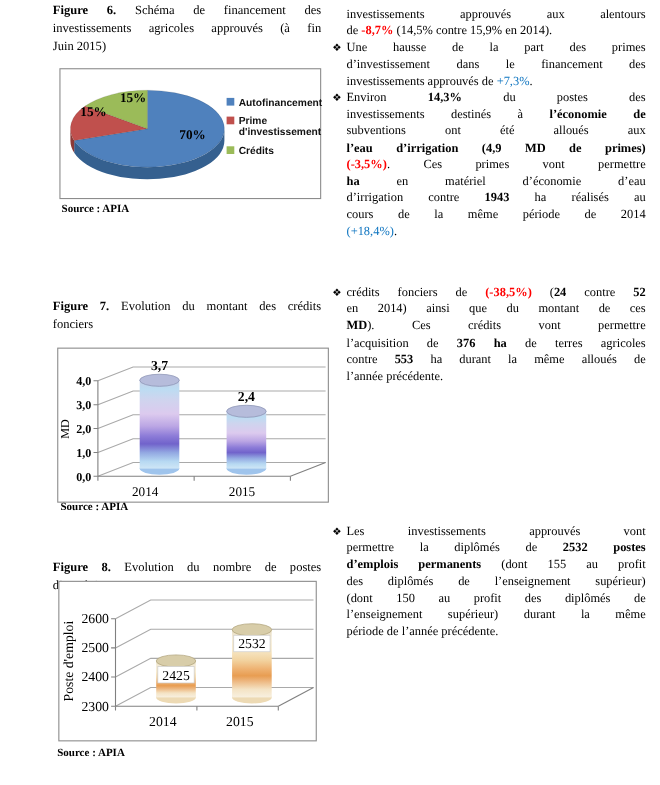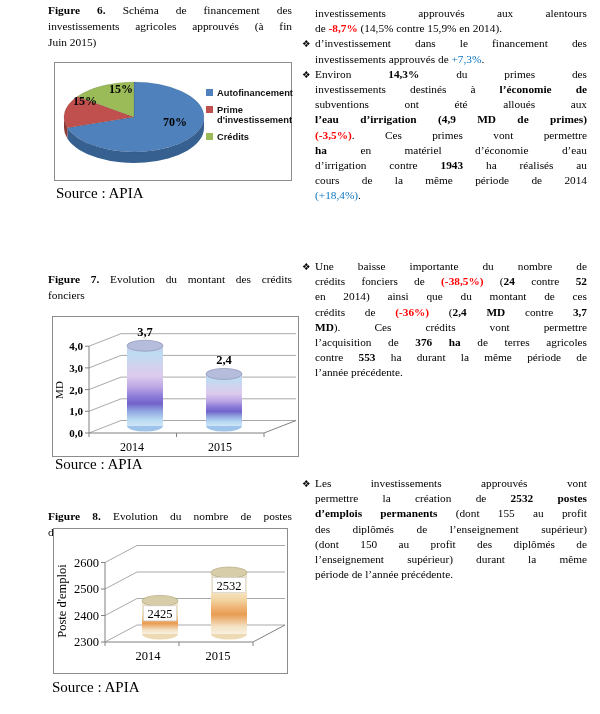--- a/index.html
+++ b/index.html
@@ -10,21 +10,21 @@
   .cap{font-size:11.4px;line-height:15.8px;}
   .rc{font-size:11.3px;line-height:15.2px;}
   .tl{text-align:justify;}
   .tl.just{text-align-last:justify;-moz-text-align-last:justify;}
   .rc .tl{padding-left:13px;position:relative;}
   .blt{position:absolute;left:0;top:1px;font-size:9.5px;}
   .s-n{font-weight:normal;}
   .s-b{font-weight:bold;}
   .s-r{font-weight:bold;color:#ff0000;}
   .s-bl{font-weight:normal;color:#0f75c0;}
-  .src{font-weight:normal;font-size:15px;}
+  .src{font-weight:bold;font-size:10px;}
   .figbox{border:1px solid #8c8c8c;background:#fff;box-sizing:border-box;}
   .figbox svg{position:absolute;left:0;top:0;}
   
   .legend{display:flex;flex-direction:column;gap:6px;
           font-family:"Liberation Sans",sans-serif;font-size:9.3px;font-weight:bold;
           color:#111;line-height:1.15;}
   .litem{display:flex;gap:4px;align-items:flex-start;}
   .sq{width:7px;height:7px;margin-top:1px;flex:none;}
   .ltxt{max-width:78px;}
 </style>
@@ -178,48 +178,47 @@
         <text x="164" y="131" text-anchor="middle" fill="#000" style="font:400 12.5px &quot;Liberation Serif&quot;,serif;">2015</text>
         <text x="12" y="72" text-anchor="middle" fill="#000" style="font:400 12.5px &quot;Liberation Serif&quot;,serif;" transform="rotate(-90 12 72)">Poste d'emploi</text>
       </svg>
   </div>
 
   <div class="abs src" style="left:52px;top:679px;">Source : APIA</div>
 
   <div class="abs rc" style="left:302px;top:6px;width:285px;">
       <div class="tl just"><span class="s-n">investissements approuvés aux alentours</span></div>
       <div class="tl"><span class="s-n">de </span><span class="s-r">-8,7%</span><span class="s-n"> (14,5% contre 15,9% en 2014).</span></div>
-      <div class="tl just"><span class="blt">❖</span></div>
+      <div class="tl just"><span class="blt">❖</span><span class="s-n">Une hausse de la part des primes</span></div>
       <div class="tl just"><span class="s-n">d’investissement dans le financement des</span></div>
       <div class="tl"><span class="s-n">investissements approuvés de </span><span class="s-bl">+7,3%</span><span class="s-n">.</span></div>
-      <div class="tl just"><span class="blt">❖</span><span class="s-n">Environ </span><span class="s-b">14,3%</span><span class="s-n"> du primes des</span></div>
+      <div class="tl just"><span class="blt">❖</span><span class="s-n">Environ </span><span class="s-b">14,3%</span><span class="s-n"> du postes des</span></div>
       <div class="tl just"><span class="s-n">investissements destinés à </span><span class="s-b">l’économie de</span></div>
       <div class="tl just"><span class="s-n">subventions ont été alloués aux</span></div>
       <div class="tl just"><span class="s-b">l’eau d’irrigation (4,9 MD de primes)</span></div>
       <div class="tl just"><span class="s-r">(-3,5%)</span><span class="s-n">. Ces primes vont permettre</span></div>
       <div class="tl just"><span class="s-b">ha</span><span class="s-n"> en matériel d’économie d’eau</span></div>
       <div class="tl just"><span class="s-n">d’irrigation contre </span><span class="s-b">1943</span><span class="s-n"> ha réalisés au</span></div>
       <div class="tl just"><span class="s-n">cours de la même période de 2014</span></div>
       <div class="tl"><span class="s-bl">(+18,4%)</span><span class="s-n">.</span></div>
     </div>
 
   <div class="abs rc" style="left:302px;top:259px;width:285px;">
-      <div class="tl just"><span class="blt">❖</span><span class="s-n">Une baisse importante du nombre de</span></div>
+      <div class="tl just"><span class="blt">❖</span></div>
       <div class="tl just"><span class="s-n">crédits fonciers de </span><span class="s-r">(-38,5%)</span><span class="s-n"> (</span><span class="s-b">24</span><span class="s-n"> contre </span><span class="s-b">52</span></div>
       <div class="tl just"><span class="s-n">en 2014) ainsi que du montant de ces</span></div>
-      <div class="tl just"><span class="s-n">crédits de </span><span class="s-r">(-36%)</span><span class="s-n"> (</span><span class="s-b">2,4 MD</span><span class="s-n"> contre </span><span class="s-b">3,7</span></div>
       <div class="tl just"><span class="s-b">MD</span><span class="s-n">). Ces crédits vont permettre</span></div>
       <div class="tl just"><span class="s-n">l’acquisition de </span><span class="s-b">376 ha</span><span class="s-n"> de terres agricoles</span></div>
-      <div class="tl just"><span class="s-n">contre </span><span class="s-b">553</span><span class="s-n"> ha durant la même période de</span></div>
+      <div class="tl just"><span class="s-n">contre </span><span class="s-b">553</span><span class="s-n"> ha durant la même alloués de</span></div>
       <div class="tl"><span class="s-n">l’année précédente.</span></div>
     </div>
 
   <div class="abs rc" style="left:302px;top:476px;width:285px;">
       <div class="tl just"><span class="blt">❖</span><span class="s-n">Les investissements approuvés vont</span></div>
-      <div class="tl just"><span class="s-n">permettre la création de </span><span class="s-b">2532 postes</span></div>
+      <div class="tl just"><span class="s-n">permettre la diplômés de </span><span class="s-b">2532 postes</span></div>
       <div class="tl just"><span class="s-b">d’emplois permanents</span><span class="s-n"> (dont 155 au profit</span></div>
       <div class="tl just"><span class="s-n">des diplômés de l’enseignement supérieur)</span></div>
       <div class="tl just"><span class="s-n">(dont 150 au profit des diplômés de</span></div>
       <div class="tl just"><span class="s-n">l’enseignement supérieur) durant la même</span></div>
       <div class="tl"><span class="s-n">période de l’année précédente.</span></div>
     </div>
 
 </div>
 
 </body></html>

